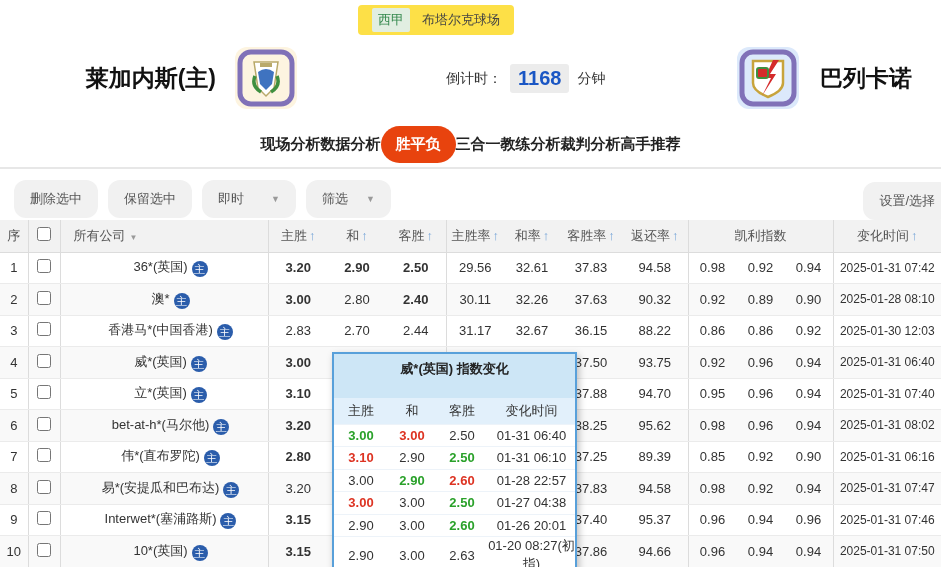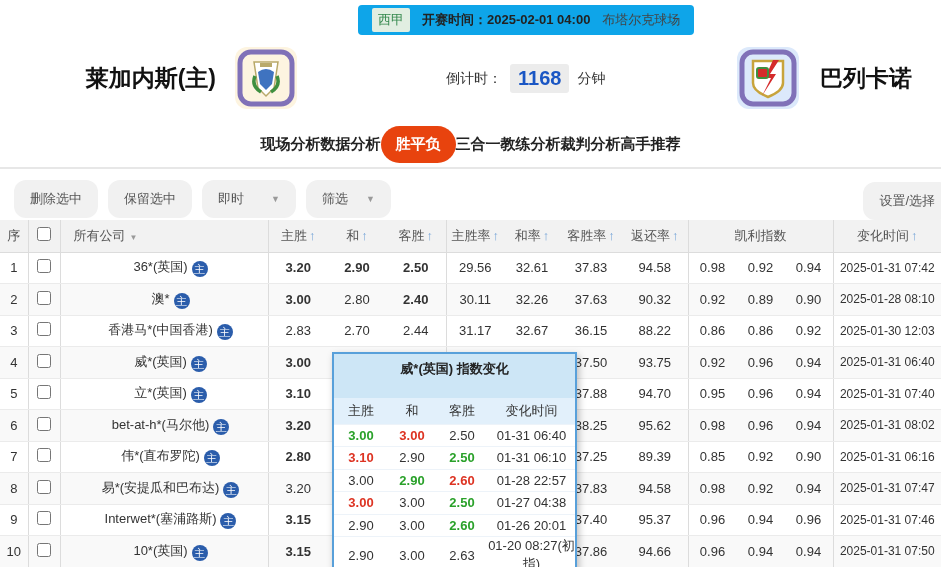--- a/index.html
+++ b/index.html
@@ -5,21 +5,21 @@
   * { box-sizing: border-box; margin: 0; padding: 0; }
   html,body { width: 941px; height: 567px; }
   body {
     font-family: "Liberation Sans", sans-serif;
     font-size: 13px; color: #333; background: #fff;
     position: relative; overflow: hidden;
   }
   
   .topbar {
     position: absolute; left: 358px; top: 5px; height: 30px;
-    background: #0ea5e9; border-radius: 4px;
+    background: #fde047; border-radius: 4px;
     display: flex; align-items: center; padding: 0 14px; gap: 12px;
     white-space: nowrap;
   }
   .league-badge { background: #e1eee1; color: #35894e; padding: 3px 6px; border-radius: 2px; }
   .kickoff { font-weight: bold; color: #222; }
   .venue { color: #444; }
   
   .home-group { position: absolute; left: 0; top: 42px; width: 298px; height: 72px;
     display: flex; align-items: center; justify-content: flex-end; gap: 18px; }
   .away-group { position: absolute; left: 736px; top: 42px; height: 72px;
@@ -87,21 +87,20 @@
     text-align: center; font-weight: bold; color: #222; }
   .popup table { width: 100%; border-collapse: collapse; table-layout: fixed; }
   .popup th { background: #e2f0fb; height: 26px; font-weight: normal; color: #333; }
   .popup td { height: 22.5px; text-align: center; border-top: 1px solid #edf3f9; font-size: 13px; }
 </style>
 </head>
 <body>
 
 <div class="topbar">
   <span class="league-badge">西甲</span>
-  <span class="kickoff"><span>开赛时间：</span><span>2025-02-01 04:00</span></span>
   <span class="venue">布塔尔克球场</span>
 </div>
 
 <div class="home-group">
   <span class="team-name">莱加内斯(主)</span>
   <svg class="logo-box" viewBox="0 0 64 64">
     <rect x="1" y="1" width="62" height="62" rx="12" fill="#fdf4e0"></rect>
     <rect x="6" y="6" width="52" height="52" rx="11" fill="none" stroke="#8071b8" stroke-width="5"></rect>
     <path d="M20 16 h24 l-4 26 -8 8 -8 -8 z" fill="#fff" stroke="#b9a96a" stroke-width="1.5"></path>
     <path d="M24 26 q8 -6 16 0 l-2 12 -6 6 -6 -6 z" fill="#3f73c0"></path>

